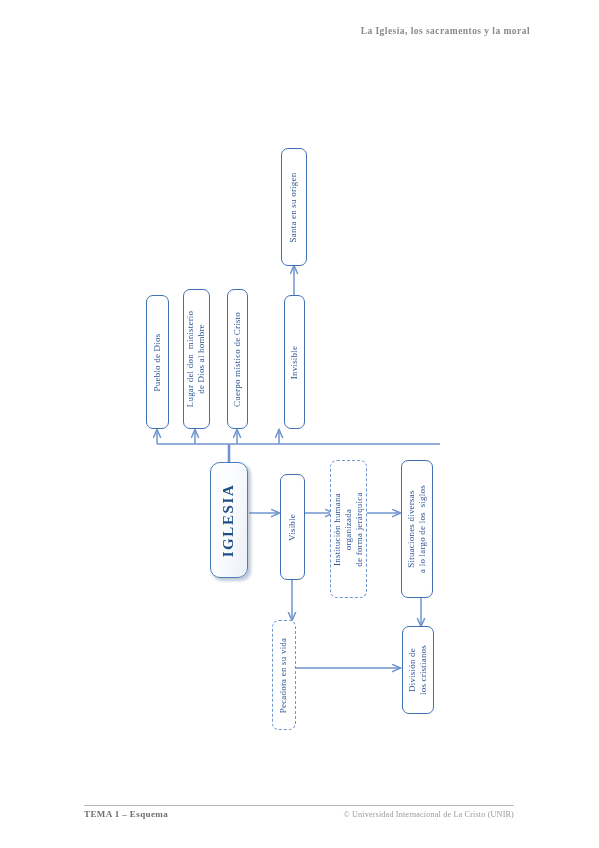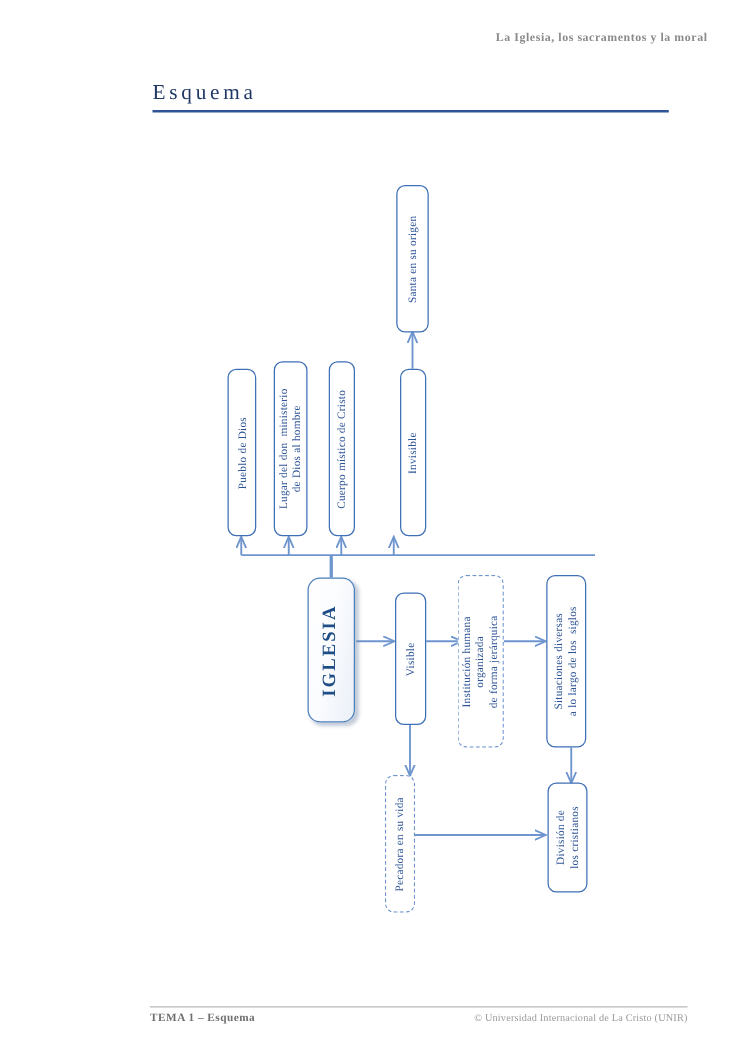--- a/index.html
+++ b/index.html
@@ -3,21 +3,21 @@
 <meta charset="utf-8">
 <style>
   html,body{margin:0;padding:0;}
   body{
     width:599px;height:848px;
     background:#ffffff;
     font-family:"Liberation Serif", serif;
     position:relative;
     overflow:hidden;
   }
-  .page{position:absolute;inset:0;margin-left:36px;}
+  .page{position:absolute;inset:0;}
 
   
   .header-title{
     position:absolute;left:70px;top:26px;width:460px;
     text-align:right;
     font-family:"Liberation Serif", serif;
     font-weight:bold;
     font-size:9.5px;
     letter-spacing:.45px;
     color:#8a8a8a;
@@ -104,24 +104,20 @@
 
   svg.conn{position:absolute;left:0;top:0;width:599px;height:848px;overflow:visible;pointer-events:none;}
 </style>
 </head>
 <body>
 
 <div class="page">
 
   <div class="header-title">La Iglesia, los sacramentos y la moral</div>
 
-  <div class="section-head">
-    <div class="txt">Esquema</div>
-    <div class="rule"></div>
-  </div>
 
   <div id="diagram">
 
     <svg class="conn" viewBox="0 0 599 848" xmlns="http://www.w3.org/2000/svg">
       <defs>
         <marker id="ah" markerWidth="7" markerHeight="7" refX="5.6" refY="3" orient="auto" markerUnits="strokeWidth">
           <path d="M0,0.4 L6,3 L0,5.6" fill="none" stroke="#6f95cf" stroke-width="1"></path>
         </marker>
       </defs>
       <g stroke="#6f95cf" stroke-width="1.5" fill="none" marker-end="url(#ah)">

